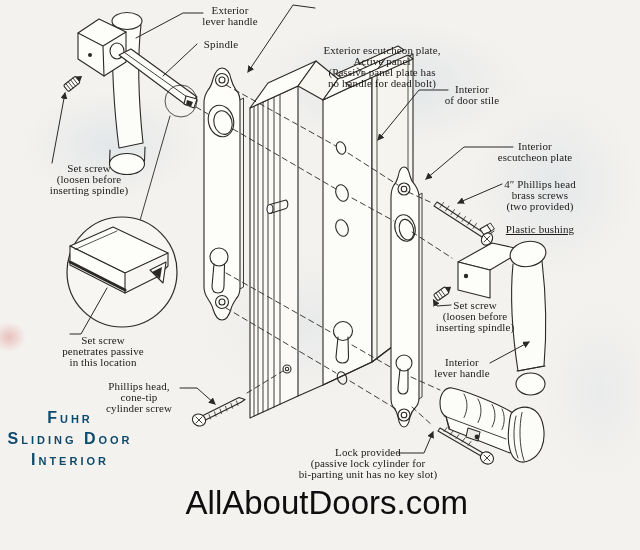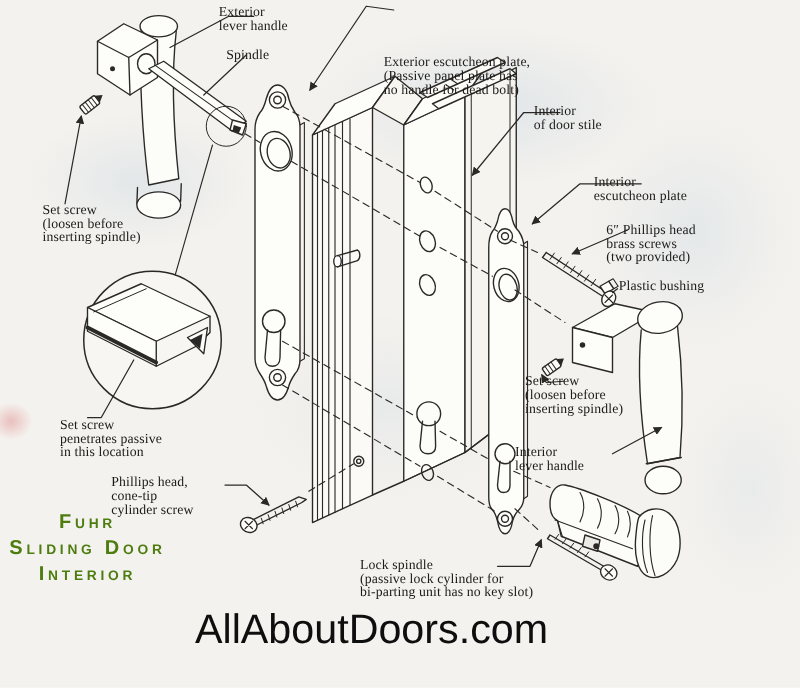--- a/index.html
+++ b/index.html
@@ -6,29 +6,29 @@
   #stage{position:relative;width:640px;height:550px;background:#f4f2ee;overflow:hidden;
          font-family:"Liberation Serif",serif;}
   .blot{position:absolute;border-radius:50%;pointer-events:none;}
   .b1{left:250px;top:20px;width:280px;height:130px;background:radial-gradient(closest-side,rgba(195,210,224,.40),rgba(195,210,224,0));}
   .b2{left:20px;top:90px;width:180px;height:110px;background:radial-gradient(closest-side,rgba(195,210,224,.35),rgba(195,210,224,0));}
   .b3{left:470px;top:90px;width:170px;height:190px;background:radial-gradient(closest-side,rgba(200,214,226,.35),rgba(200,214,226,0));}
   .b4{left:200px;top:250px;width:220px;height:150px;background:radial-gradient(closest-side,rgba(205,216,226,.30),rgba(205,216,226,0));}
   .b5{left:540px;top:300px;width:120px;height:180px;background:radial-gradient(closest-side,rgba(205,216,226,.28),rgba(205,216,226,0));}
   .b6{left:-8px;top:322px;width:34px;height:30px;background:radial-gradient(closest-side,rgba(224,150,150,.55),rgba(224,150,150,0));}
   svg{position:absolute;left:0;top:0;}
-  .lbl{position:absolute;text-align:left;font:11px/11px "Liberation Serif",serif;
+  .lbl{position:absolute;text-align:center;font:11px/11px "Liberation Serif",serif;
        color:#1c1b19;letter-spacing:.1px;white-space:nowrap;}
   .lbl span{display:block;}
-  .lbl.left{text-align:left;}
+  .lbl.left{text-align:center;text-decoration:underline;}
   .brand{position:absolute;left:0;top:407px;width:140px;text-align:center;
          font-family:"Liberation Sans",sans-serif;font-weight:700;font-variant:small-caps;
-         font-size:16px;line-height:21px;letter-spacing:3px;color:#4d7c0f;white-space:nowrap;}
+         font-size:16px;line-height:21px;letter-spacing:3px;color:#0c4a6e;white-space:nowrap;}
   .brand span{display:block;}
-  .wm{position:absolute;left:156px;top:485px;width:300px;text-align:left;
+  .wm{position:absolute;left:168px;top:485px;width:300px;text-align:right;
       font:400 33px/36px "Liberation Sans",sans-serif;color:#0e0e0e;white-space:nowrap;}
 </style>
 </head>
 <body>
 
 <div id="stage">
   <div class="blot b1"></div>
   <div class="blot b2"></div>
   <div class="blot b3"></div>
   <div class="blot b4"></div>
@@ -228,50 +228,51 @@
 
   <div class="lbl" style="left:175px;top:5px;width:110px;">
     <span>Exterior</span>
     <span>lever handle</span>
   </div>
   <div class="lbl" style="left:181px;top:39px;width:80px;font-family:Liberation Serif, serif;">
     <span>Spindle</span>
   </div>
   <div class="lbl" style="left:307px;top:2px;width:150px;margin-top:43px;">
     <span>Exterior escutcheon plate,</span>
+    <span>Active panel</span>
     <span>(Passive panel plate has</span>
     <span>no handle for dead bolt)</span>
   </div>
   <div class="lbl" style="left:427px;top:84px;width:90px;">
     <span>Interior</span>
     <span>of door stile</span>
   </div>
   <div class="lbl" style="left:475px;top:141px;width:120px;">
     <span>Interior</span>
     <span>escutcheon plate</span>
   </div>
   <div class="lbl" style="left:485px;top:179px;width:110px;">
-    <span>6″ Phillips head</span>
+    <span>4″ Phillips head</span>
     <span>brass screws</span>
     <span>(two provided)</span>
   </div>
   <div class="lbl left" style="left:495px;top:224px;width:90px;">
     <span>Plastic bushing</span>
   </div>
   <div class="lbl" style="left:420px;top:300px;width:110px;">
     <span>Set screw</span>
     <span>(loosen before</span>
     <span>inserting spindle)</span>
   </div>
   <div class="lbl" style="left:412px;top:357px;width:100px;">
     <span>Interior</span>
     <span>lever handle</span>
   </div>
   <div class="lbl" style="left:288px;top:447px;width:160px;">
-    <span>Lock spindle</span>
+    <span>Lock provided</span>
     <span>(passive lock cylinder for</span>
     <span>bi-parting unit has no key slot)</span>
   </div>
   <div class="lbl" style="left:34px;top:163px;width:110px;">
     <span>Set screw</span>
     <span>(loosen before</span>
     <span>inserting spindle)</span>
   </div>
   <div class="lbl" style="left:48px;top:335px;width:110px;">
     <span>Set screw</span>

